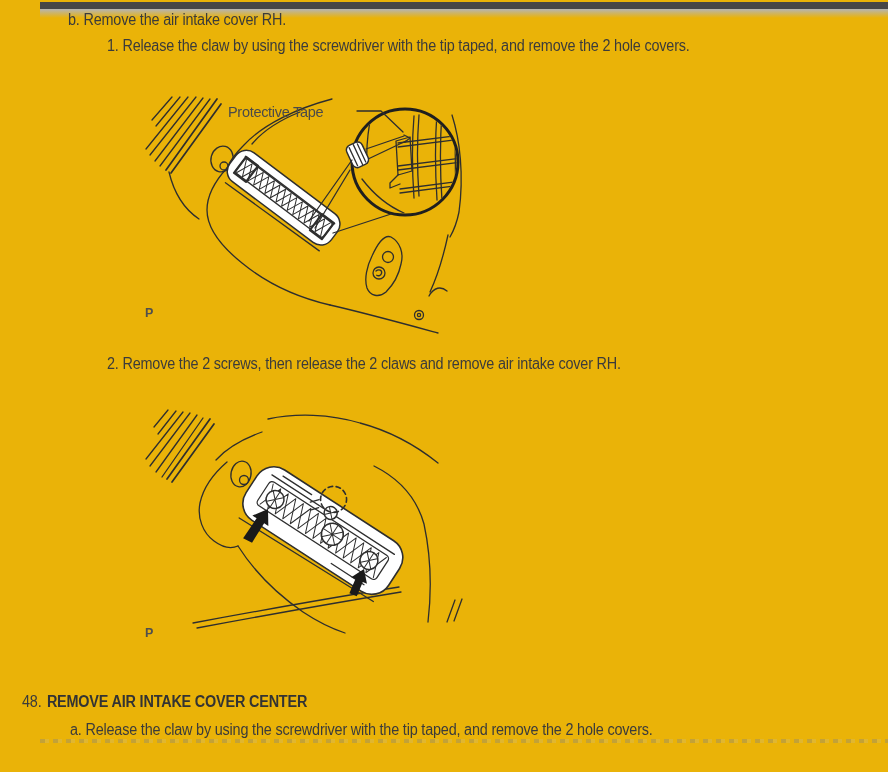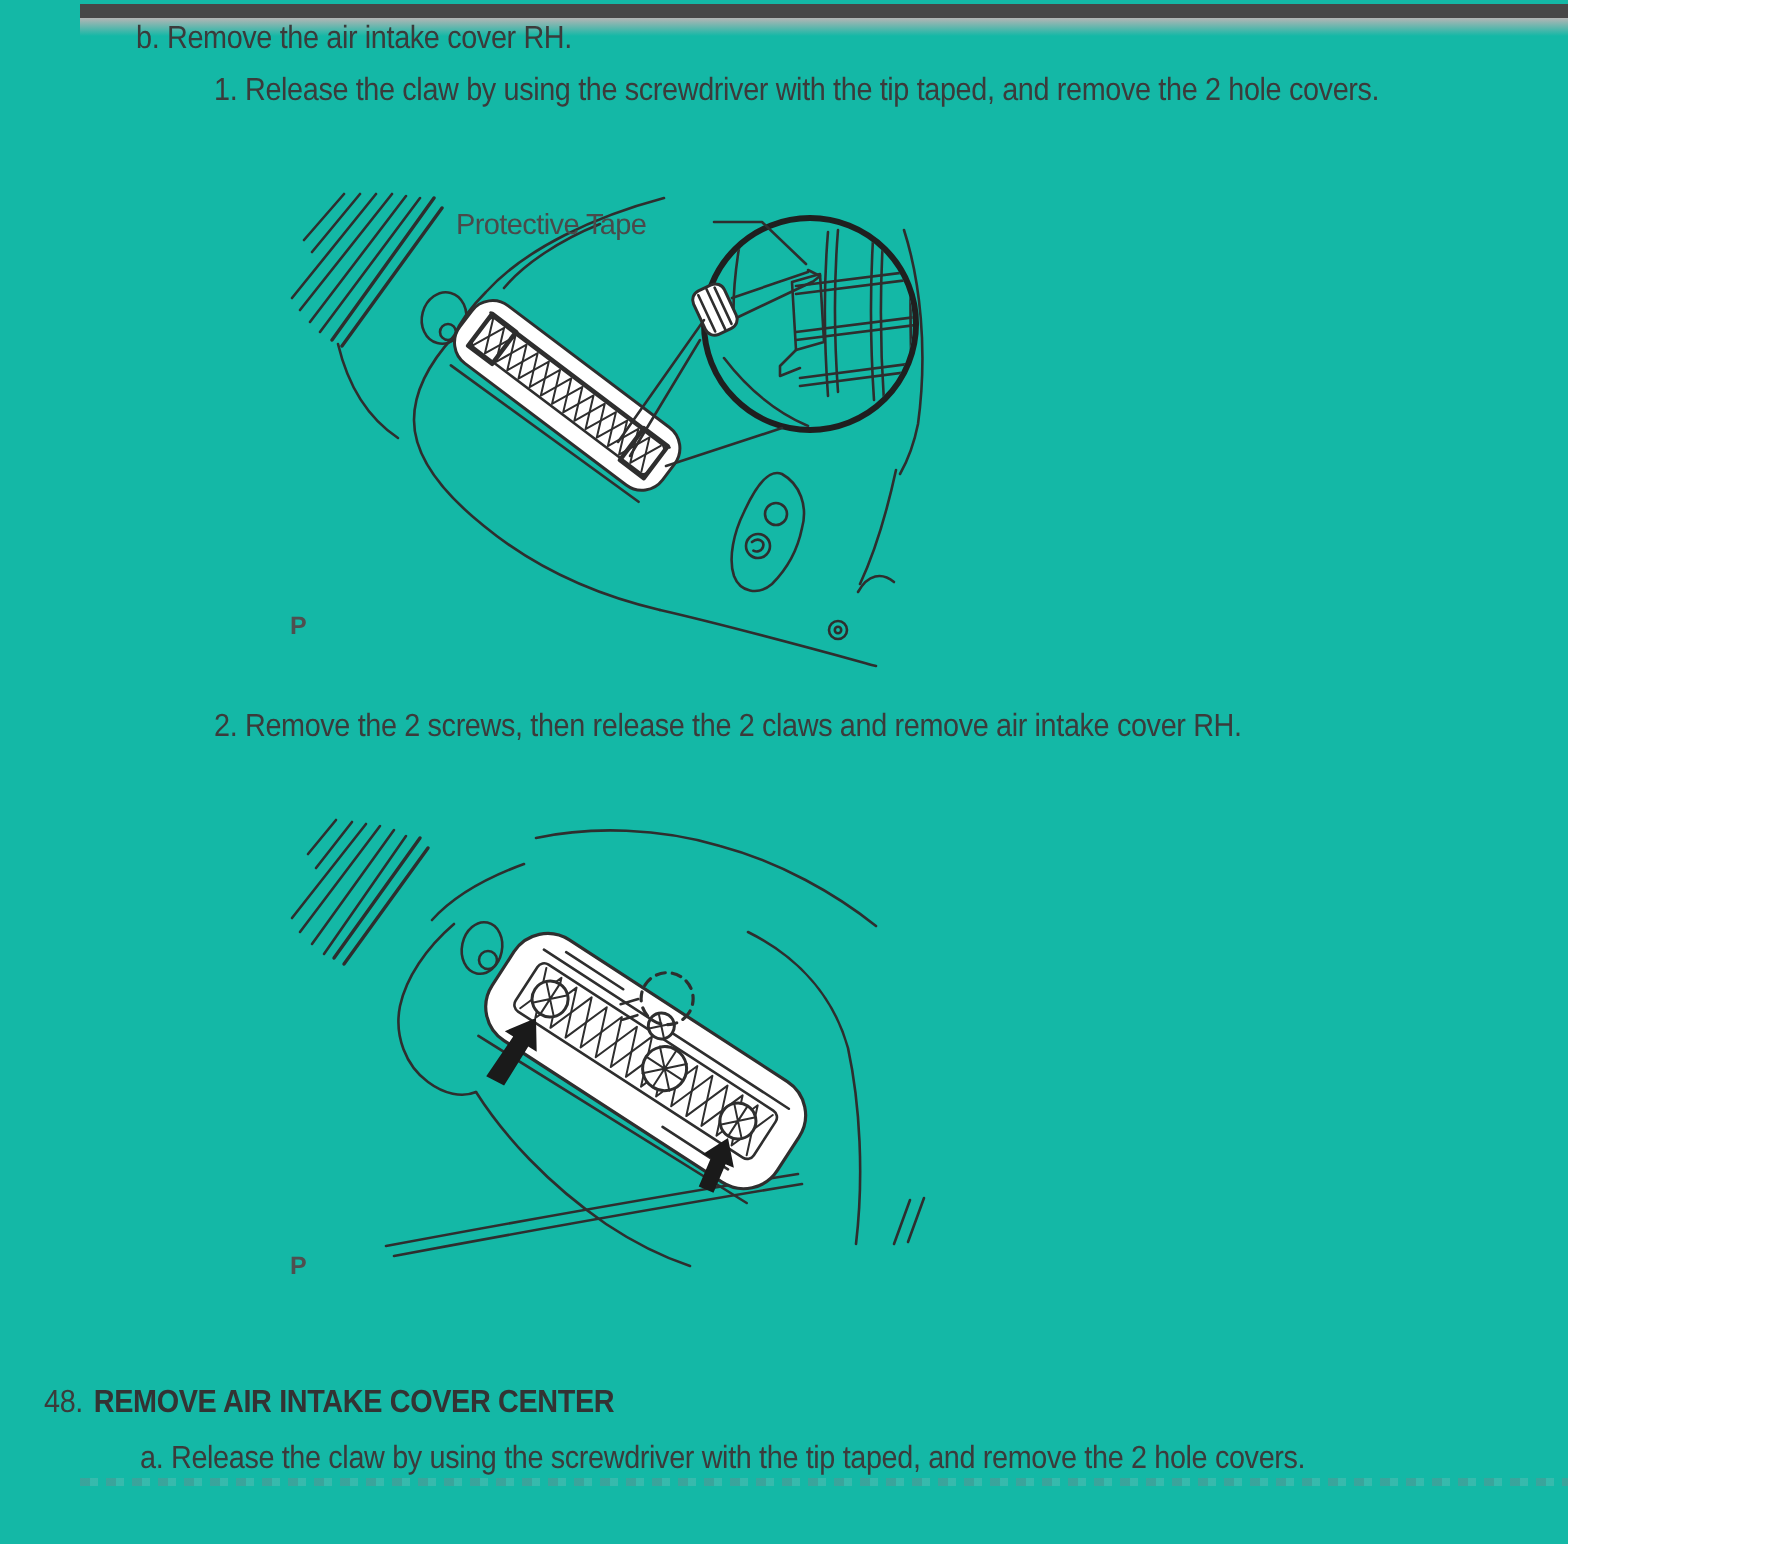--- a/index.html
+++ b/index.html
@@ -1,17 +1,17 @@
 <!DOCTYPE html>
 <html><head>
 <meta charset="utf-8">
 <style>
   html,body{margin:0;padding:0;background:#fff;}
   .page{
-    position:relative;width:784px;height:772px;background:#14b8a6;overflow:hidden;
+    position:relative;width:888px;height:772px;background:#eab308;overflow:hidden;
     font-family:"Liberation Sans",sans-serif;color:#3b3b3b;
   }
   .top-bar{position:absolute;left:40px;right:0;top:2px;height:7px;background:#474747;}
   .top-bar-fade{position:absolute;left:40px;right:0;top:9px;height:9px;
     background:linear-gradient(#b5b5b5,rgba(255,255,255,0));}
   .txt{
     position:absolute;white-space:nowrap;font-size:16px;letter-spacing:-0.2px;
     transform:scaleX(0.9);transform-origin:0 0;color:#3b3b3b;height:18px;line-height:17px;
   }
   .txt b{font-weight:bold;color:#333;}

